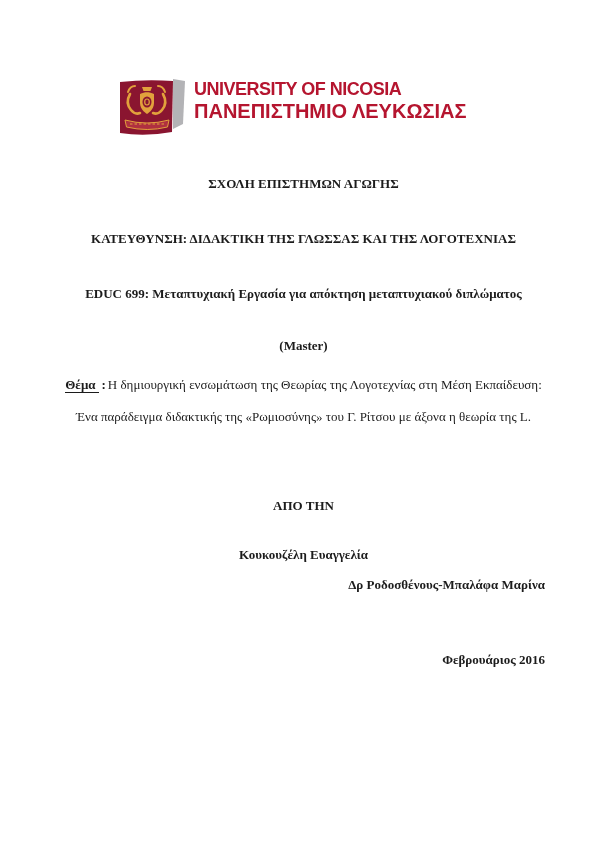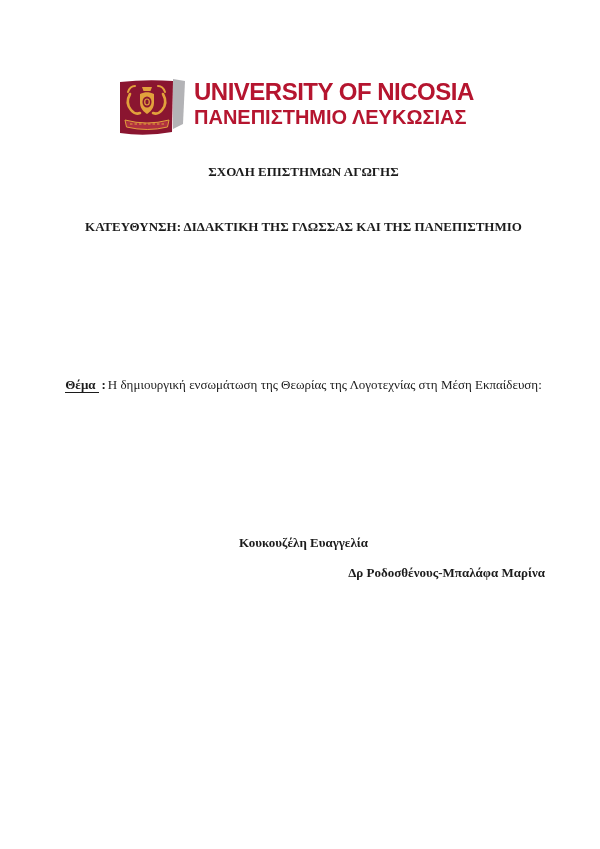--- a/index.html
+++ b/index.html
@@ -33,41 +33,41 @@
   .logo-text {
     margin-left: 5px;
     margin-top: 2px;
     color: var(--logo-text, #B5152F);
     font-family: "Liberation Sans", sans-serif;
     font-weight: bold;
     line-height: 1;
     white-space: nowrap;
   }
   .logo-line1 {
-    font-size: 24px;
+    font-size: 18px;
     letter-spacing: -0.5px;
   }
   .logo-line2 {
     font-size: 20px;
     letter-spacing: 0px;
     margin-top: 3px;
   }
 
   
   .line {
     position: absolute;
     left: 62px;
     right: 55px;
     font-size: 13px;
     line-height: 16px;
     white-space: nowrap;
   }
   .center { text-align: center; }
   .right  { text-align: right; }
-  .bold   { font-weight: bold; }
+  .bold   { font-weight: bold; margin-top: 12px; }
 
   .topic-label {
     font-weight: bold;
     border-bottom: 1px solid currentColor;
     padding-right: 3px;
   }
   .topic-sep {
     font-weight: bold;
     margin-left: 3px;
     margin-right: 2px;
@@ -114,30 +114,35 @@
       </svg>
     </div>
     <div class="logo-text">
       <div class="logo-line1">UNIVERSITY OF NICOSIA</div>
       <div class="logo-line2">ΠΑΝΕΠΙΣΤΗΜΙΟ ΛΕΥΚΩΣΙΑΣ</div>
     </div>
   </div>
 
   <div class="line center bold t-school">ΣΧΟΛΗ ΕΠΙΣΤΗΜΩΝ ΑΓΩΓΗΣ</div>
 
-  <div class="line center bold t-direction">ΚΑΤΕΥΘΥΝΣΗ: ΔΙΔΑΚΤΙΚΗ ΤΗΣ ΓΛΩΣΣΑΣ ΚΑΙ ΤΗΣ ΠΑΝΕΠΙΣΤΗΜΙΟ</div>
+  <div class="line center bold t-direction">ΚΑΤΕΥΘΥΝΣΗ: ΔΙΔΑΚΤΙΚΗ ΤΗΣ ΓΛΩΣΣΑΣ ΚΑΙ ΤΗΣ ΛΟΓΟΤΕΧΝΙΑΣ</div>
 
+  <div class="line center bold t-course">EDUC 699: Μεταπτυχιακή Εργασία για απόκτηση μεταπτυχιακού διπλώματος</div>
 
+  <div class="line center bold t-degree">(Master)</div>
 
   <div class="line center t-topic1">
     <span class="topic-label">Θέμα</span><span class="topic-sep">:</span><span>Η δημιουργική ενσωμάτωση της Θεωρίας της Λογοτεχνίας στη Μέση Εκπαίδευση:</span>
   </div>
 
+  <div class="line center t-topic2">Ένα παράδειγμα διδακτικής της «Ρωμιοσύνης» του Γ. Ρίτσου με άξονα η θεωρία της L.</div>
 
 
+  <div class="line center bold t-by">ΑΠΟ ΤΗΝ</div>
 
   <div class="line center bold t-author">Κουκουζέλη Ευαγγελία</div>
 
 
   <div class="line right bold t-advisorname">Δρ Ροδοσθένους-Μπαλάφα Μαρίνα</div>
 
+  <div class="line right bold t-date">Φεβρουάριος 2016</div>
 
 </div>
 
 </body></html>

